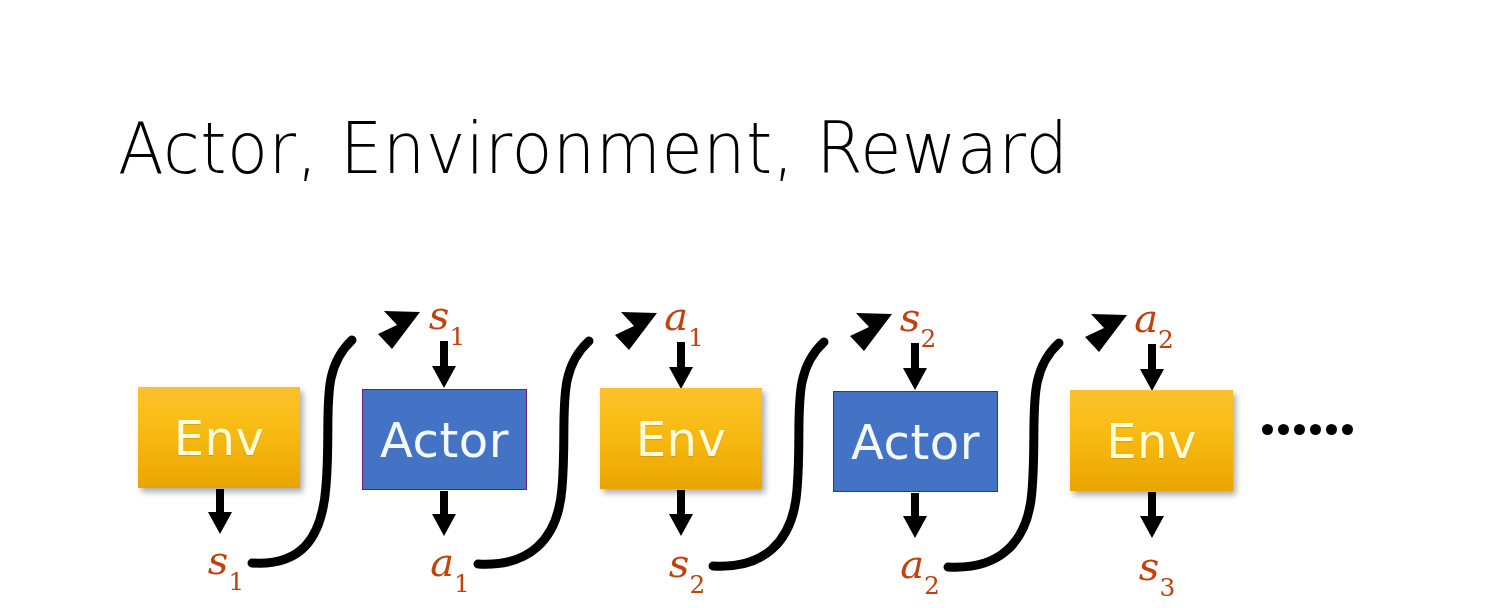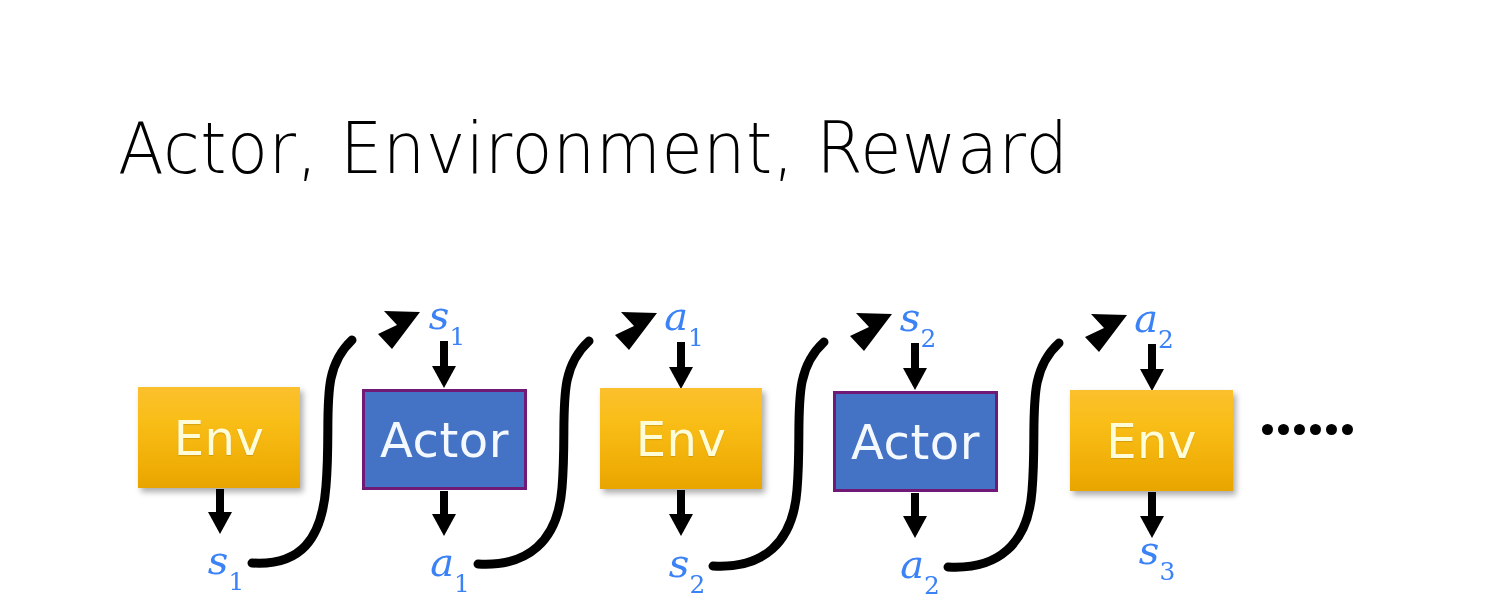--- a/index.html
+++ b/index.html
@@ -68,34 +68,34 @@
     background: linear-gradient(180deg, #FBC02D 0%, #F9BE18 32%, #F0AE06 78%, #E8A400 100%);
     box-shadow: 3px 4px 6px rgba(0,0,0,0.33);
   }
   .node-env .node-label {
     color: #FFFCD8;
     text-shadow: 0 1px 1px rgba(120,80,0,0.25);
   }
 
   .node-actor {
     background: #4472C4;
-    border: 3px solid #701a75;
+    border: 1px solid #701a75;
   }
   .node-actor .node-label {
     color: #F4F8FF;
   }
 
   
   .mathlabel {
     position: absolute;
     font-family: "DejaVu Serif", serif;
     font-style: italic;
     font-size: 40px;
     line-height: 1;
-    color: #3b82f6;
+    color: #c2410c;
     white-space: nowrap;
     transform: translate(-50%, -50%);
   }
   .mathlabel sub {
     font-size: 0.62em;
     font-style: normal;
     line-height: 0;
     position: relative;
     bottom: -0.30em;
     letter-spacing: 0;
@@ -232,21 +232,21 @@
     <div class="mathlabel" style="left:1154px; top:318px;"><span>a</span><sub>2</sub></div>
 
     <div class="mathlabel" style="left:226px; top:560px;"><span>s</span><sub>1</sub></div>
 
     <div class="mathlabel" style="left:450px; top:562px;"><span>a</span><sub>1</sub></div>
 
     <div class="mathlabel" style="left:687px; top:563px;"><span>s</span><sub>2</sub></div>
 
     <div class="mathlabel" style="left:920px; top:564px;"><span>a</span><sub>2</sub></div>
 
-    <div class="mathlabel" style="left:1157px; top:550px;"><span>s</span><sub>3</sub></div>
+    <div class="mathlabel" style="left:1157px; top:566px;"><span>s</span><sub>3</sub></div>
 
     <div id="ellipsis-dots">
       <span class="dot"></span>
       <span class="dot"></span>
       <span class="dot"></span>
       <span class="dot"></span>
       <span class="dot"></span>
       <span class="dot"></span>
     </div>
 

